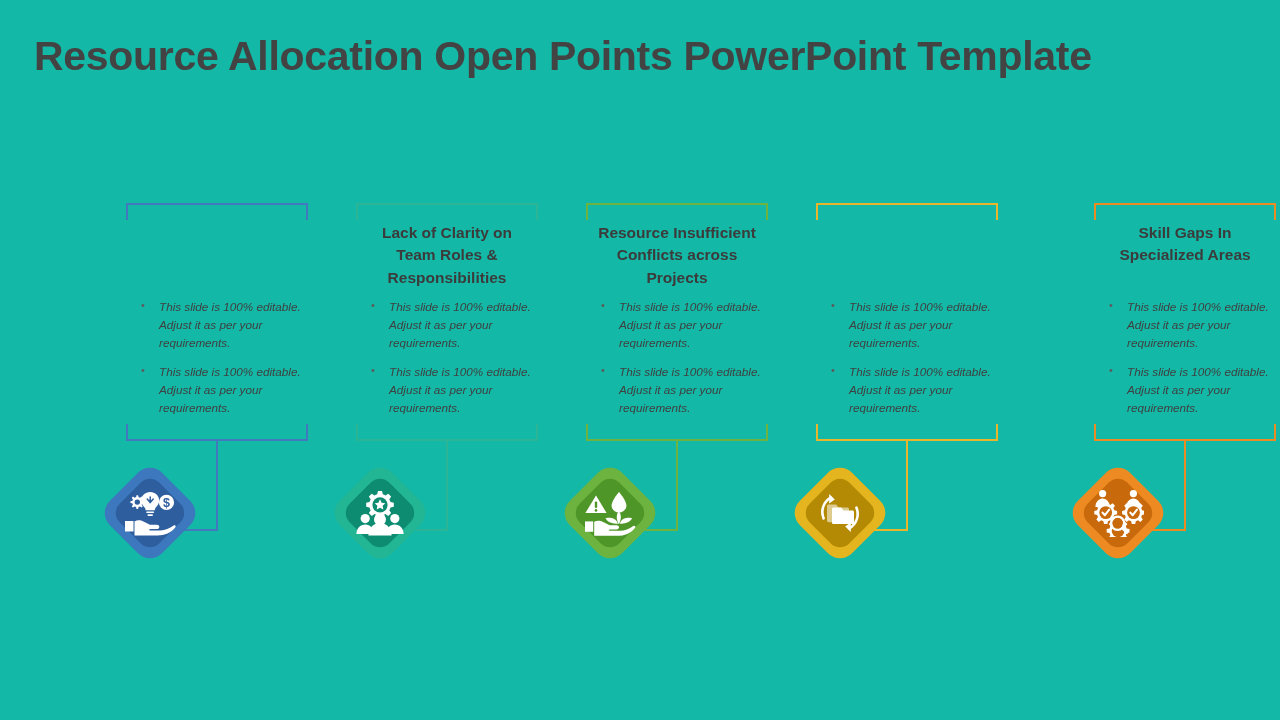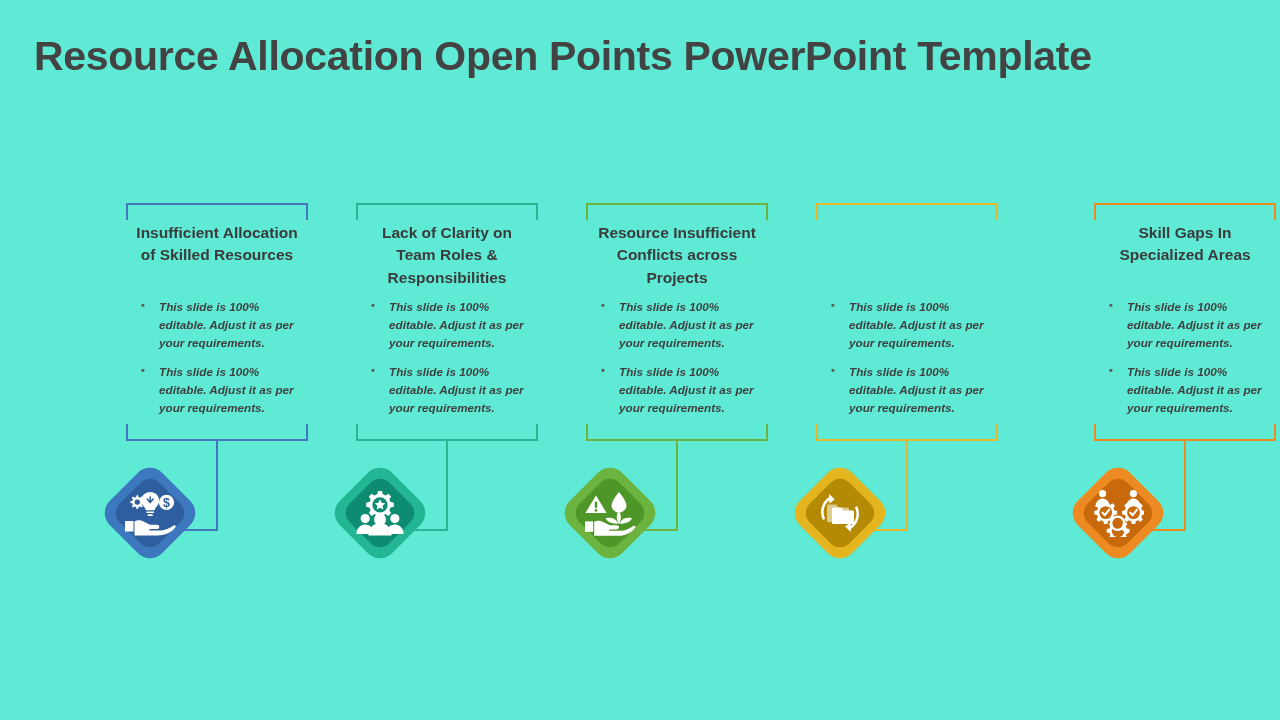--- a/index.html
+++ b/index.html
@@ -13,21 +13,21 @@
     height: 720px;
     overflow: hidden;
     font-family: "Liberation Sans", sans-serif;
     -webkit-font-smoothing: antialiased;
   }
 
   #slide {
     position: relative;
     width: 1280px;
     height: 720px;
-    background: #5eead4;
+    background: #14b8a6;
   }
 
   
   #slide-title {
     position: absolute;
     left: 34px;
     top: 32px;
     width: 1220px;
     font-size: 41px;
     font-weight: bold;
@@ -90,21 +90,20 @@
   }
 
   .bullets {
     position: absolute;
     left: 22px;
     top: 298px;
     width: 168px;
     margin: 0;
     padding: 0;
     list-style: none;
-    font-weight: bold;
   }
   .bullets li {
     position: relative;
     padding-left: 19px;
     margin-bottom: 12px;
     font-size: 11.7px;
     font-style: italic;
     line-height: 1.52;
     color: #3f3f3f;
   }
@@ -177,21 +176,20 @@
   <div class="column" style="left:118px;">
     <div class="bracket">
       <div class="rule-top" style="border-top-color:#4178BE;"></div>
       <div class="rule-bottom" style="border-top-color:#4178BE;"></div>
       <div class="stub tl" style="border-left-color:#4178BE;"></div>
       <div class="stub tr" style="border-left-color:#4178BE;"></div>
       <div class="stub bl" style="border-left-color:#4178BE;"></div>
       <div class="stub br" style="border-left-color:#4178BE;"></div>
     </div>
 
-    <div class="card-title">Insufficient Allocation of Skilled Resources</div>
 
     <ul class="bullets">
       <li>This slide is 100% editable. Adjust it as per your requirements.</li>
       <li>This slide is 100% editable. Adjust it as per your requirements.</li>
     </ul>
 
     <svg class="connector" viewBox="0 0 230 130">
       <path d="M 99 11 L 99 100 L 58 100" fill="none" stroke="#4178BE" stroke-width="2"></path>
     </svg>
 

